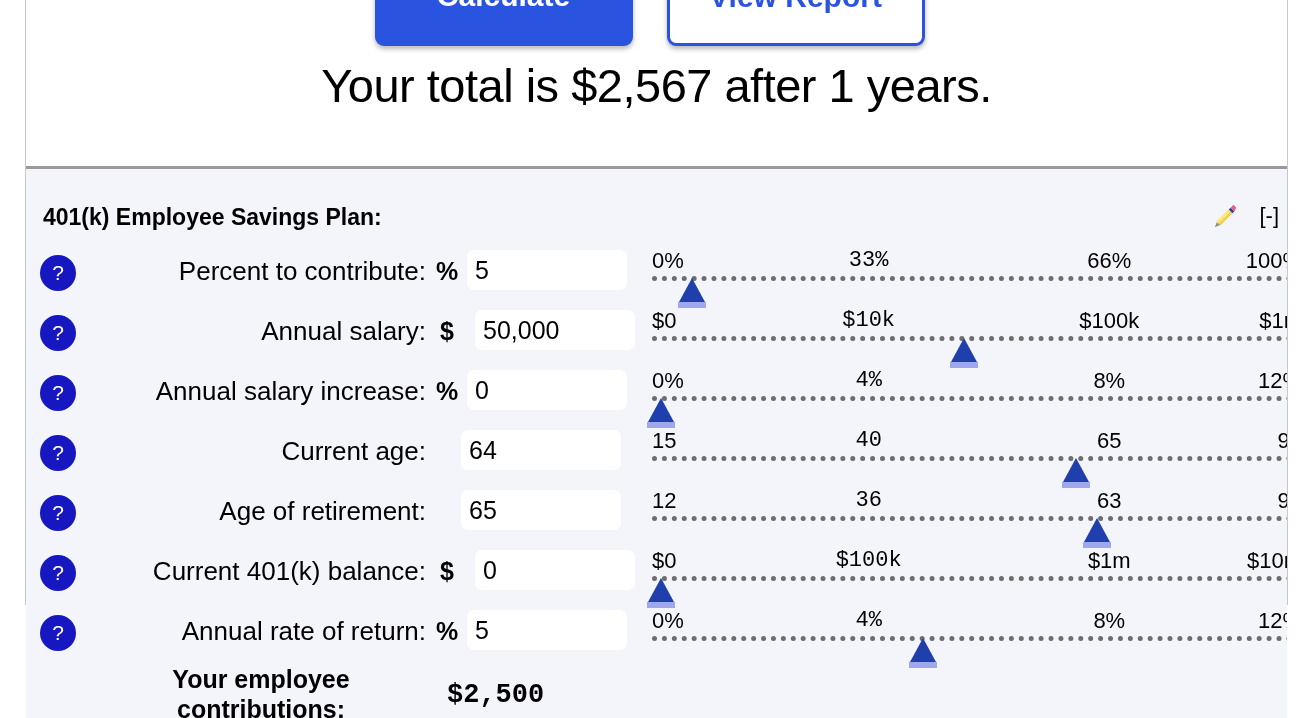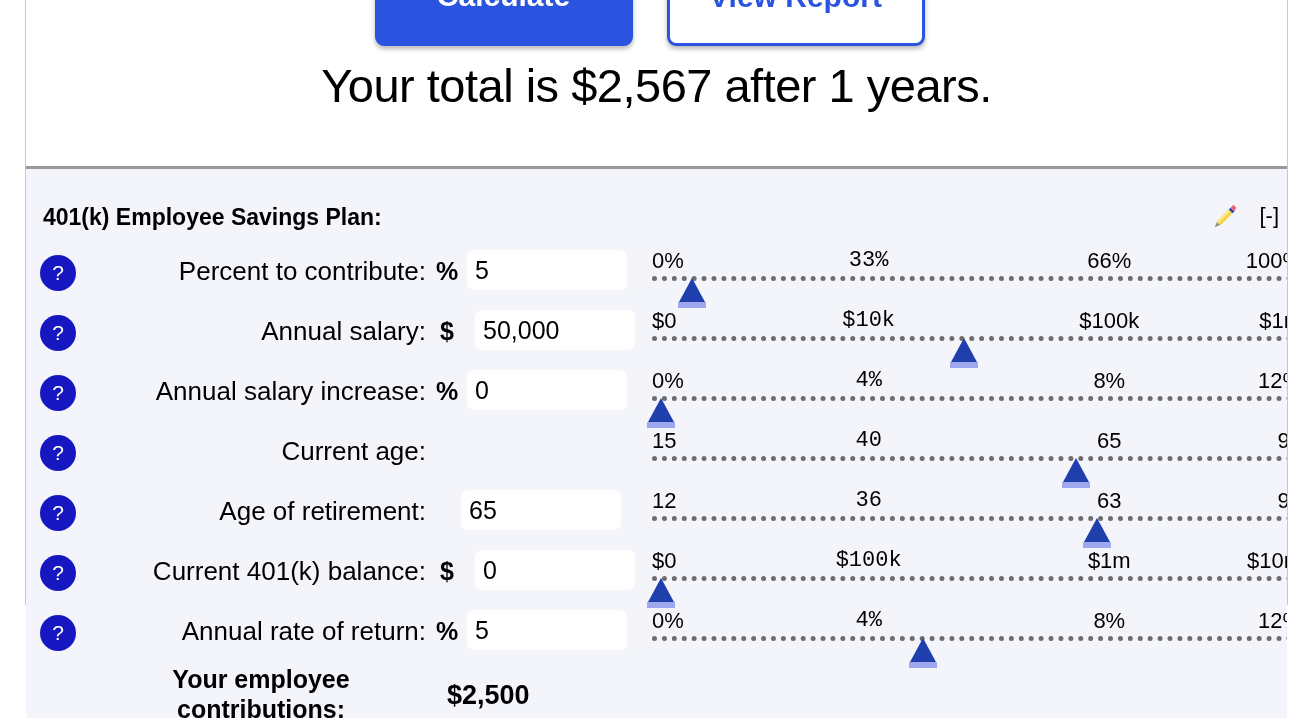--- a/index.html
+++ b/index.html
@@ -261,20 +261,21 @@
     color: #000000;
   }
   #total-value {
     position: absolute;
     left: 421px;
     top: 18px;
     font-size: 27px;
     font-weight: bold;
     color: #000000;
     white-space: nowrap;
+    font-family: Liberation Mono, monospace;
   }
 </style>
 </head>
 <body>
 
 <div id="page">
 
   <div class="frame-rule left"></div>
   <div class="frame-rule right"></div>
 
@@ -355,20 +356,21 @@
             <div class="slider-track"></div>
             <div class="slider-thumb" style="left: 1.4%;">
               <div class="tri"></div>
               <div class="base"></div>
             </div>
           </div>
         </div>
         <div class="row">
           <div class="help-icon">?</div>
           <div class="field-label">Current age:</div>
+          <input type="text" class="field-input no-unit" value="64" style="">
           <div class="slider">
             <div class="slider-scale">
               <span class="scale-tick t0">15</span>
               <span class="scale-tick t1">40</span>
               <span class="scale-tick t2">65</span>
               <span class="scale-tick t3">90</span>
             </div>
             <div class="slider-track"></div>
             <div class="slider-thumb" style="left: 65.3%;">
               <div class="tri"></div>

